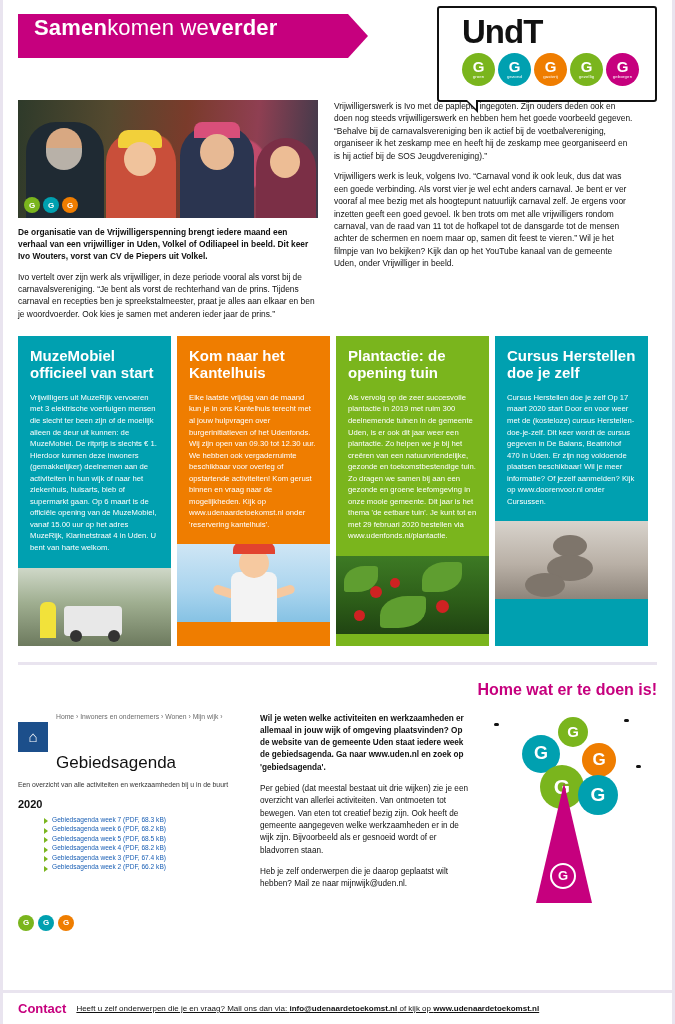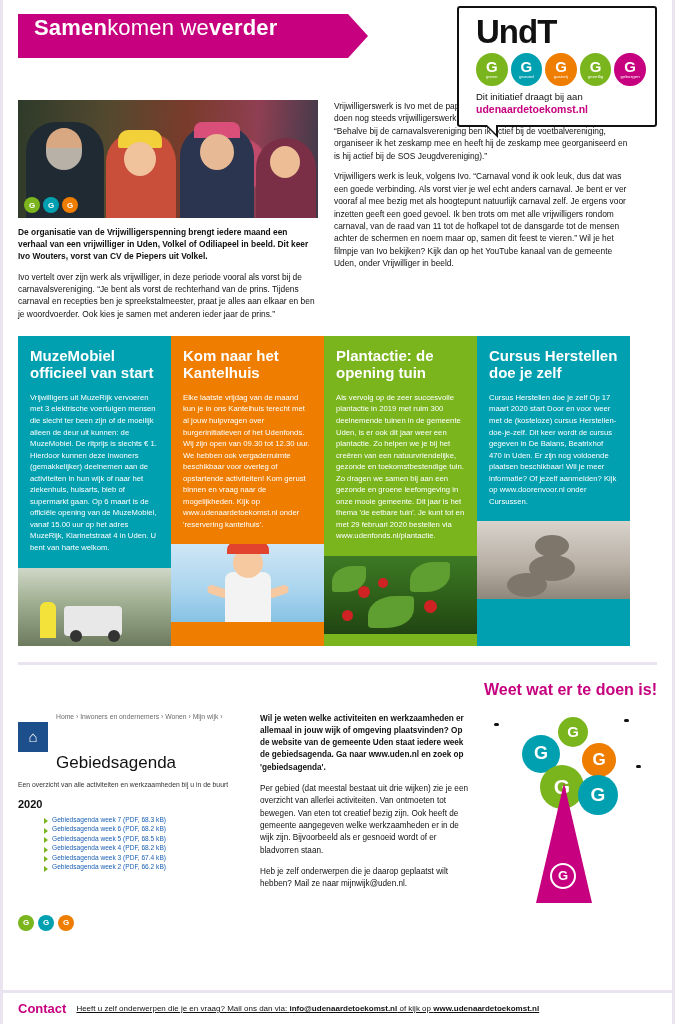--- a/index.html
+++ b/index.html
@@ -41,25 +41,25 @@
     border-bottom: 22px solid transparent;
     border-left: 20px solid #c6007e;
   }
   .mast-banner .thin { font-weight: normal; }
   .mast-banner .bold2 { font-weight: bold; }
 
   
   .logobox {
     position: absolute;
     right: 18px; top: 6px;
-    width: 200px;
+    width: 220px;
     background: #ffffff;
     border: 2px solid #111111;
     border-radius: 3px;
-    padding: 7px 9px 9px 17px;
+    padding: 7px 9px 9px 23px;
     margin-left: 14px;
   }
   .logobox::after {
     content: "";
     position: absolute;
     left: 26px; bottom: -13px;
     width: 0; height: 0;
     border-left: 13px solid transparent;
     border-right: 0 solid transparent;
     border-top: 13px solid #111111;
@@ -146,21 +146,21 @@
     margin-top: 8px; color: #111;
   }
   p.body {
     font-size: 8.4px; line-height: 1.48; color: #111;
     margin-top: 8px; text-align: left;
   }
   .col-right p.body:first-child { margin-top: 0; }
 
   
   .cards {
-    display: flex; gap: 0;
+    display: flex; gap: 6px;
     margin-top: 16px;
   }
   .card {
     width: 153px;
     display: flex; flex-direction: column;
     color: #ffffff;
   }
   .card .card-body { padding: 12px 12px 14px 12px; flex: 0 0 auto; }
   .card h3 { font-size: 15px; line-height: 1.12; font-weight: bold; margin-bottom: 10px; }
   .card p { font-size: 7.7px; line-height: 1.5; }
@@ -293,24 +293,20 @@
           <span class="sub">gastvrij</span>
         </div>
         <div class="dot" style="background:#7ab51d">
           <span>G</span>
           <span class="sub">gezellig</span>
         </div>
         <div class="dot" style="background:#c6007e">
           <span>G</span>
           <span class="sub">geborgen</span>
         </div>
-      </div>
-      <div class="logo-tag">
-        <div>Dit initiatief draagt bij aan</div>
-        <div class="u">udenaardetoekomst.nl</div>
       </div>
     </div>
 
     <div class="sec-title">Vrijwilliger in beeld</div>
 
     <div class="top-cols">
       <div class="col-left">
         <div class="photo-main">
           <div class="carn"></div>
           <div class="figs">
@@ -400,21 +396,21 @@
           <div class="stone" style="left:58px;top:14px;width:34px;height:22px"></div>
           <div class="stone" style="left:52px;top:34px;width:46px;height:26px"></div>
           <div class="stone" style="left:30px;top:52px;width:40px;height:24px"></div>
         </div>
       </div>
 
     </div>
 
     <div class="divider"></div>
 
-    <div class="sec-title">Weet wat er te doen is!</div>
+    <div class="sec-title">Home wat er te doen is!</div>
 
     <div class="weet">
       <div class="weet-left">
         <div class="gebied-head">
           <div class="home-icon">⌂</div>
           <div>
             <div class="crumbs">Home › Inwoners en ondernemers › Wonen › Mijn wijk ›</div>
             <div class="gebied-title">Gebiedsagenda</div>
           </div>
         </div>

